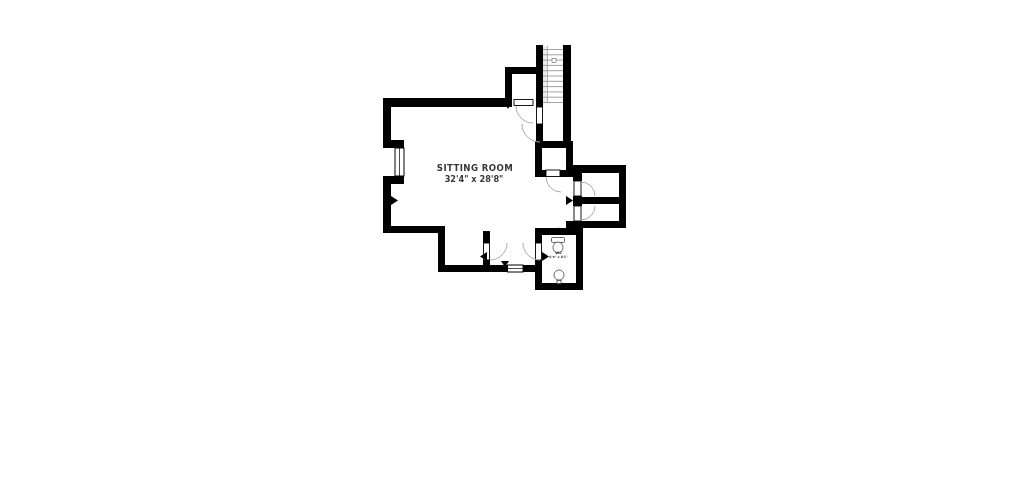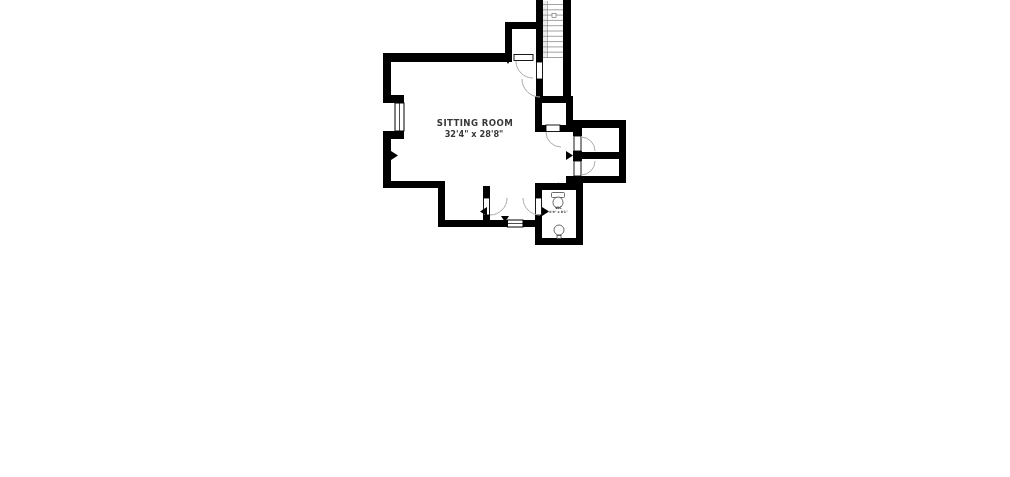--- a/index.html
+++ b/index.html
@@ -1,18 +1,19 @@
 <!DOCTYPE html>
 <html><head>
 <meta charset="utf-8">
 <style>
   html,body{margin:0;padding:0;background:#ffffff;}
   .stage{
     position:relative;width:1010px;height:340px;background:#fff;overflow:hidden;
     font-family:"Liberation Sans",sans-serif;
+    margin-top:45px;
   }
   svg text{font-family:"DejaVu Sans","Liberation Sans",sans-serif;}
   .floor-label{
     position:absolute;left:-7px;top:456px;font-size:12.5px;font-weight:400;
     color:#c5c5c5;letter-spacing:1px;white-space:nowrap;
   }
   .summary{
     position:absolute;left:305px;top:425px;width:400px;text-align:center;
     font-size:7px;font-weight:bold;color:#1c1c1c;line-height:8.8px;letter-spacing:.1px;
   }

